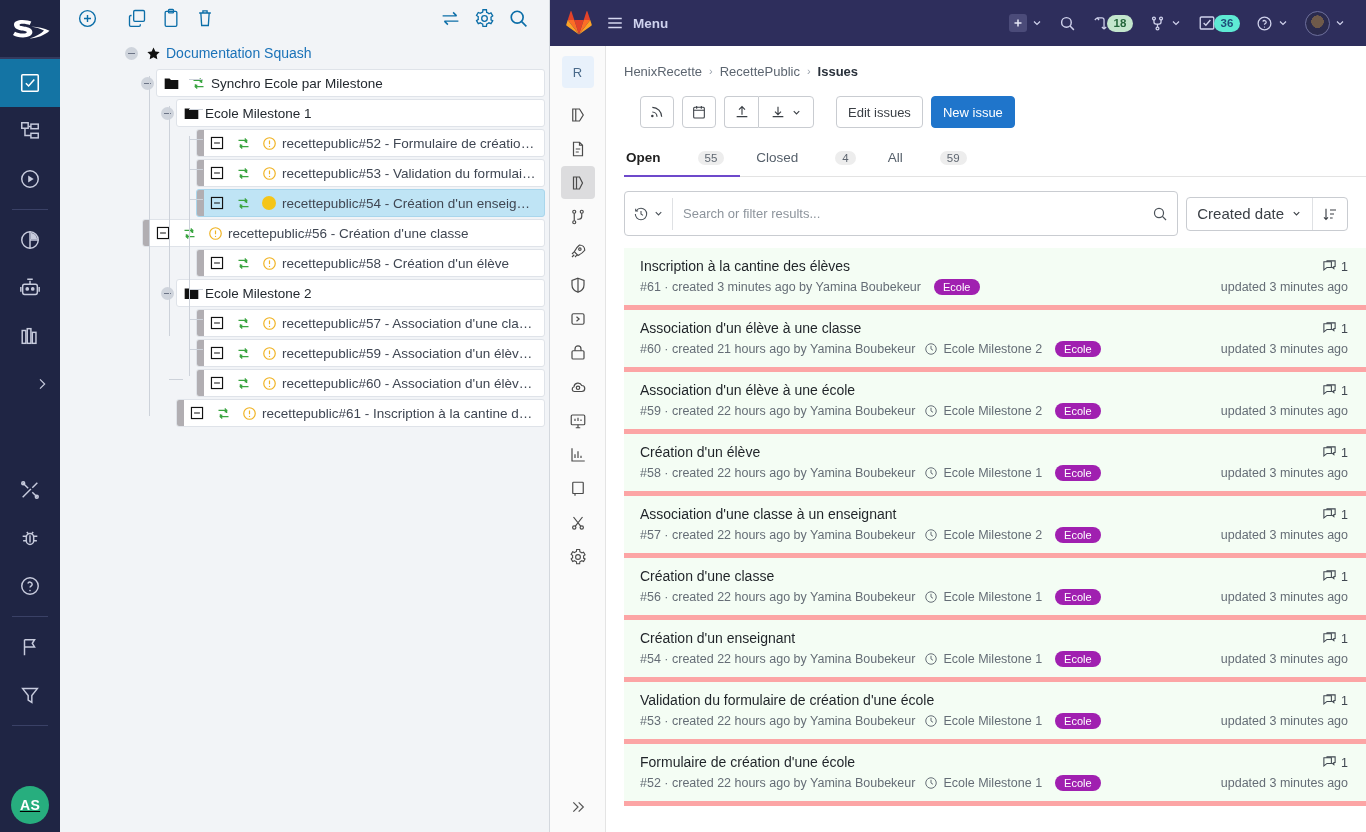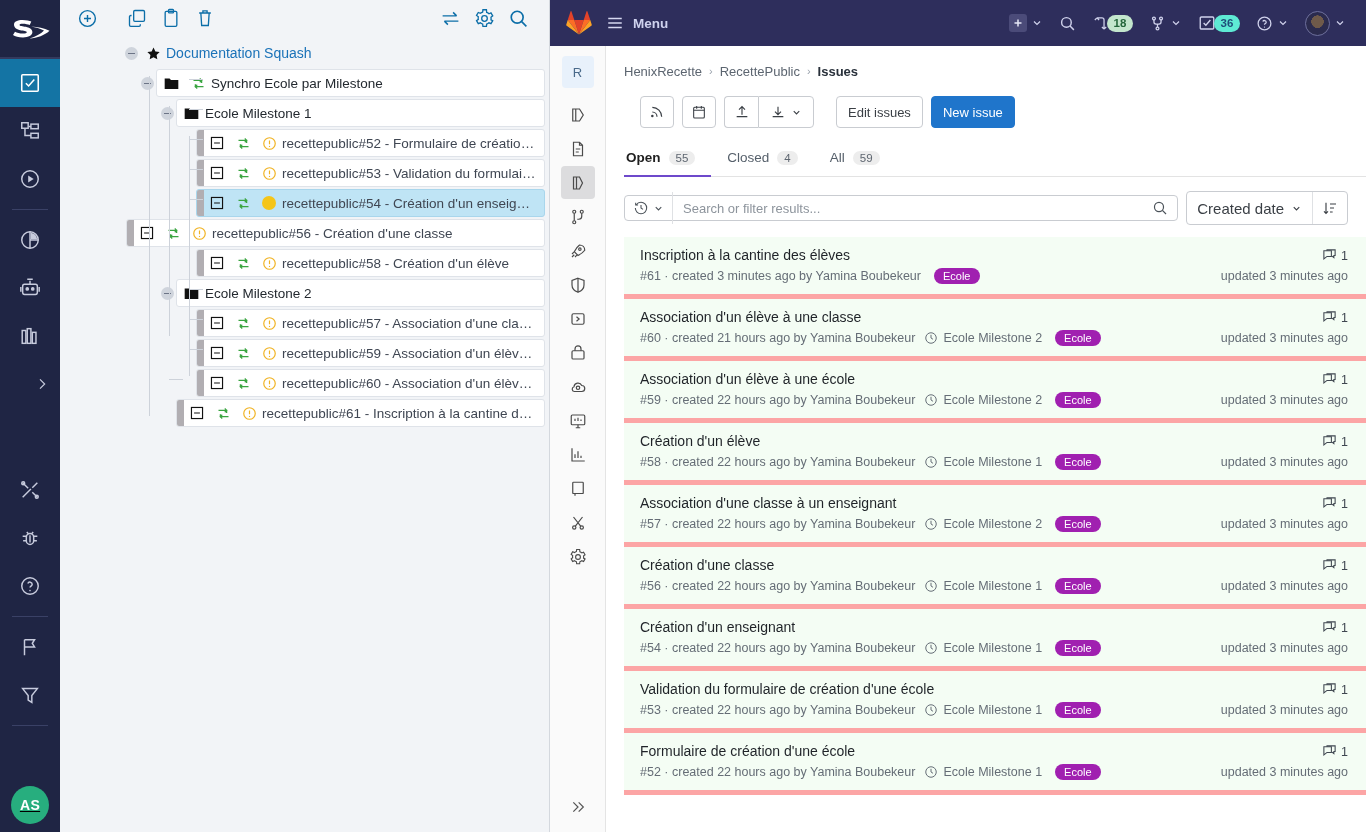--- a/index.html
+++ b/index.html
@@ -190,30 +190,30 @@
   .gl-tabs { display: flex; align-items: flex-end; border-bottom: 1px solid #e3e3e3; padding-right: 18px; }
   .gl-tab {
     display: flex; align-items: center; gap: 8px;
     padding: 8px 16px 10px 2px; margin-right: 14px;
     font-size: 13.5px; color: #56606b; cursor: pointer;
     border-bottom: 2px solid transparent; margin-bottom: -1px;
   }
   .gl-tab.active { color: #1f1f1f; font-weight: 600; border-bottom-color: #6e49cb; }
   .tab-count {
     background: #ededed; color: #5e6670; border-radius: 9px;
-    font-size: 11.5px; padding: 1px 7px; font-weight: 400;
+    font-size: 11.5px; padding: 1px 7px; font-weight: 400; margin-left: 29px;
   }
 
   .filter-bar {
     display: flex; align-items: center; gap: 8px;
     padding: 14px 18px 12px 0;
   }
   .filter-input-wrap {
     flex: 1 1 auto; display: flex; align-items: center;
-    border: 1px solid #c9ccd1; border-radius: 4px; height: 26px; background: #fff;
+    border: 1px solid #c9ccd1; border-radius: 4px; height: 45px; background: #fff;
     min-width: 0;
   }
   .hist-btn {
     display:flex; align-items:center; gap: 4px; padding: 0 8px;
     height: 32px; border-right: 1px solid #dfe1e4; color: #4b5259; cursor: pointer;
   }
   .filter-input {
     flex: 1 1 auto; border: none; outline: none; height: 32px;
     font-size: 13px; color: #333; padding: 0 10px; background: transparent;
     font-family: "Liberation Sans", sans-serif; min-width: 0;
@@ -525,21 +525,21 @@
                 <path d="M20 17H7v-4"></path>
                 <path d="M10 20l-3-3 3-3"></path>
               </svg>
             </div>
             <div class="tnode-ic ic-dot">
               <span class="dot-yellow"></span>
             </div>
             <div class="tnode-label ">recettepublic#54 - Création d'un enseignant</div>
           </div>
         </div>
-        <div class="tnode" style="padding-left: 48px; padding-right: 4px;">
+        <div class="tnode" style="padding-left: 64px; padding-right: 4px;">
           <div class="tnode-toggle"></div>
           <div class="tnode-row">
             <div class="lbar"></div>
             <div class="tnode-ic ic-box">
               <svg width="14" height="14" viewBox="0 0 24 24" fill="none" stroke="currentColor" stroke-width="2">
                 <rect x="2.5" y="2.5" width="19" height="19"></rect>
                 <path d="M7 12h10"></path>
               </svg>
             </div>
             <div class="tnode-ic ic-sync">

